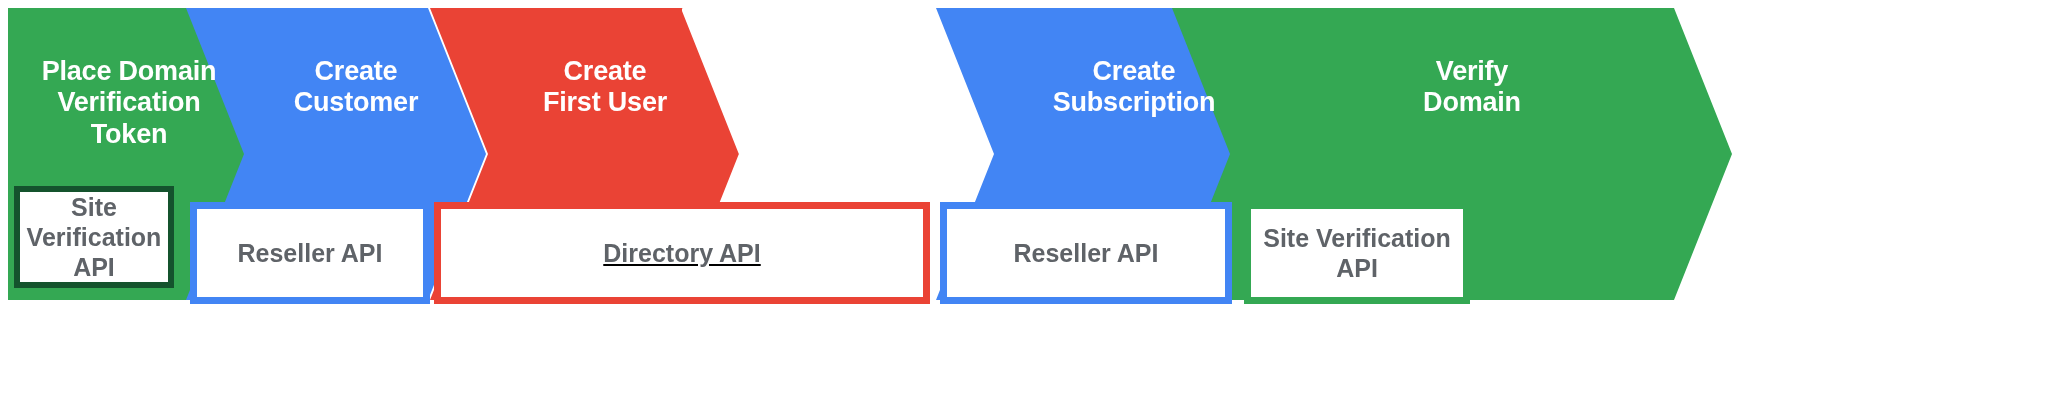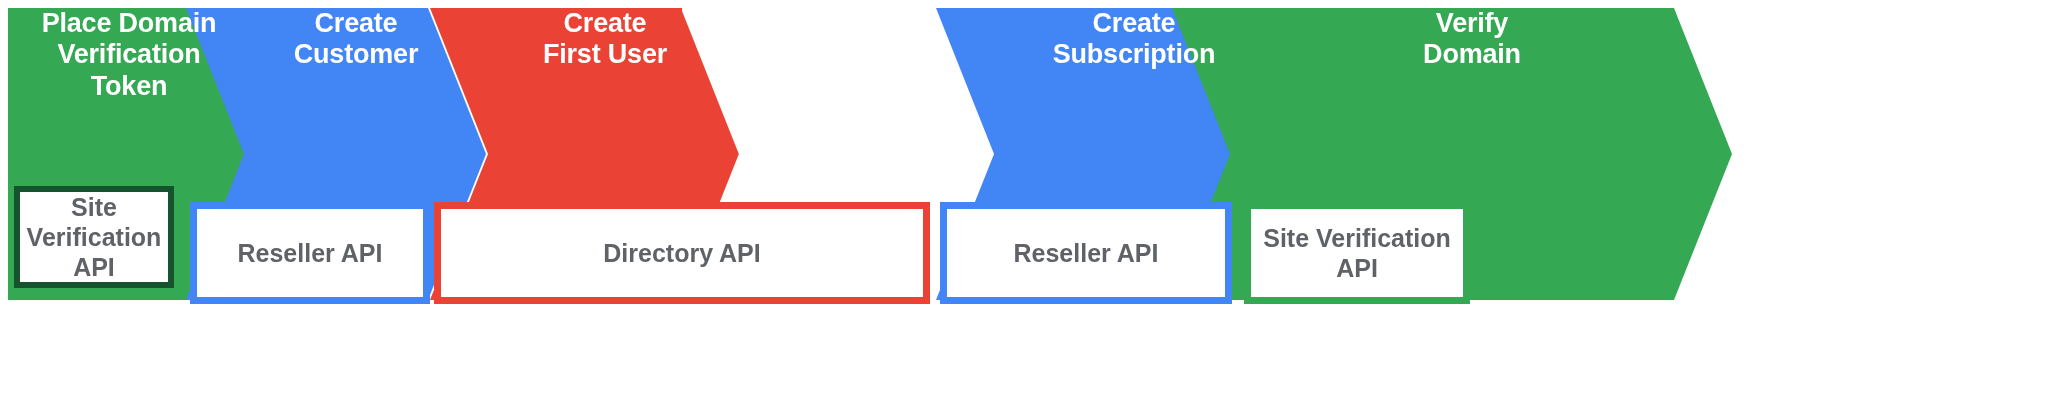--- a/index.html
+++ b/index.html
@@ -29,20 +29,21 @@
     align-items: flex-start;
     justify-content: center;
   }
 
   .chev-title {
     color: #ffffff;
     font-weight: bold;
     font-size: 27px;
     line-height: 1.16;
     text-align: center;
+    margin-top: 48px;
     white-space: pre-line;
     letter-spacing: -0.2px;
     position: relative;
     z-index: 3;
     padding: 0 6px;
   }
 
   
   .inner-divider {
     position: absolute;
@@ -129,21 +130,21 @@
   <div class="apibox" style="left:14px; top:186px; width:160px; height:102px; border:6px solid #14532d;">
     <span class="apibox-label">Site
 Verification
 API</span>
   </div>
 
   <div class="apibox" style="left:190px; top:202px; width:240px; height:102px; border:7px solid #4285f4;">
     <span class="apibox-label">Reseller API</span>
   </div>
 
-  <div class="apibox" style="left:434px; top:202px; width:496px; height:102px; border:7px solid #ea4335;">
+  <div class="apibox" style="left:434px; top:202px; width:496px; height:102px; border:7px solid #ea4335;text-decoration:underline;">
     <span class="apibox-label">Directory API</span>
   </div>
 
   <div class="apibox" style="left:940px; top:202px; width:292px; height:102px; border:7px solid #4285f4;">
     <span class="apibox-label">Reseller API</span>
   </div>
 
   <div class="apibox" style="left:1244px; top:202px; width:226px; height:102px; border:7px solid #34a853;align-items:center;">
     <span class="apibox-label">Site Verification
 API</span>

